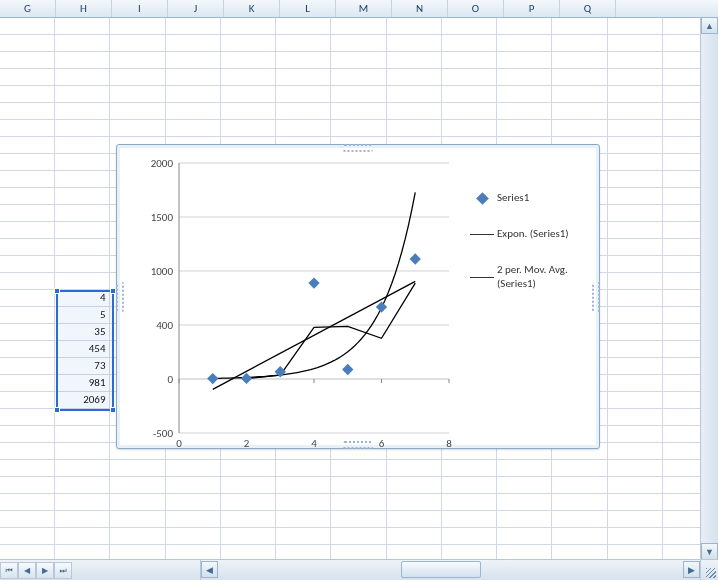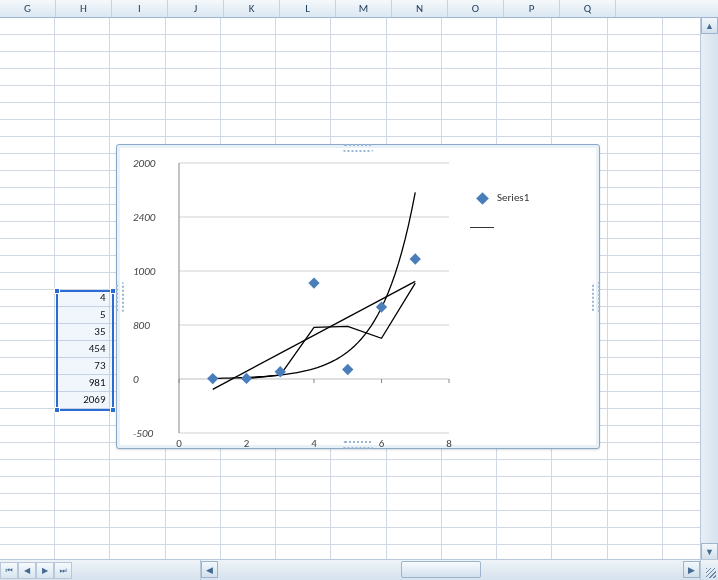--- a/index.html
+++ b/index.html
@@ -62,22 +62,22 @@
   .hscroll .arrow.left{position:absolute;left:0;top:1px;height:17px;}
   .hscroll .arrow.right{position:absolute;right:0;top:1px;height:17px;}
   .hscroll .thumb{position:absolute;left:40%;top:1px;height:17px;width:80px;
            background:linear-gradient(#f7fbff,#d2e0ee);border:1px solid #9cb4cc;border-radius:2px;
            box-sizing:border-box;}
   .corner{position:absolute;right:0;bottom:0;width:17px;height:20px;
           background:linear-gradient(#eef3f8,#d6e2ee);border-left:1px solid #b8c8db;border-top:1px solid #b8c8db;}
   .corner .sizer{position:absolute;right:2px;bottom:2px;width:10px;height:10px;
           background:repeating-linear-gradient(135deg,#6c89a8 0 1px,transparent 1px 3px);}
   
-  .ytick{position:absolute;right:100%;transform:translateY(-50%);width:40px;
-         padding-right:6px;font-size:11px;color:#444;font-style:italic;}
+  .ytick{position:absolute;right:100%;transform:translateY(-50%);width:40px;text-align:right;
+         padding-right:6px;font-size:11px;color:#444;}
   .xtick{position:absolute;top:100%;transform:translate(-50%,4px);font-size:11px;color:#444;}
 </style>
 </head>
 <body>
 
 <div class="col-headers">
   <div class="col">G</div>
   <div class="col">H</div>
   <div class="col">I</div>
   <div class="col">J</div>
@@ -581,23 +581,23 @@
   <div class="sel-handle" style="left:54px;top:389px;"></div>
   <div class="sel-handle" style="left:110px;top:389px;"></div>
 
   <div class="chart">
     <div class="chart-grip l"></div>
     <div class="chart-grip r"></div>
 
     <div class="plot" id="plot">
 
       <span class="ytick" style="top:0%">2000</span>
-      <span class="ytick" style="top:20%">2400</span>
+      <span class="ytick" style="top:20%">1500</span>
       <span class="ytick" style="top:40%">1000</span>
-      <span class="ytick" style="top:60%">800</span>
+      <span class="ytick" style="top:60%">400</span>
       <span class="ytick" style="top:80%">0</span>
       <span class="ytick" style="top:100%">-500</span>
 
       <span class="xtick" style="left:0%">0</span>
       <span class="xtick" style="left:25%">2</span>
       <span class="xtick" style="left:50%">4</span>
       <span class="xtick" style="left:75%">6</span>
       <span class="xtick" style="left:100%">8</span>
 
     <svg width="270" height="270">
@@ -626,24 +626,31 @@
         </svg>
       </div>
 
     <div class="legend">
       <div class="item">
         <span class="sw">
             <span class="diamond"></span>
           </span>
         <span class="lbl">Series1</span>
       </div>
+      <div class="item">
+        <span class="sw">
+            <span class="linesw"></span>
+          </span>
+        <span class="lbl">Expon. (Series1)</span>
+      </div>
       <div class="item" style="margin-bottom:14px">
         <span class="sw">
             <span class="linesw"></span>
           </span>
+        <span class="lbl">2 per. Mov. Avg. (Series1)</span>
       </div>
     </div>
   </div>
 </div>
 
 <div class="vscroll">
   <div class="arrow up">▲</div>
   <div class="arrow down">▼</div>
 </div>
 <div class="hscroll">

